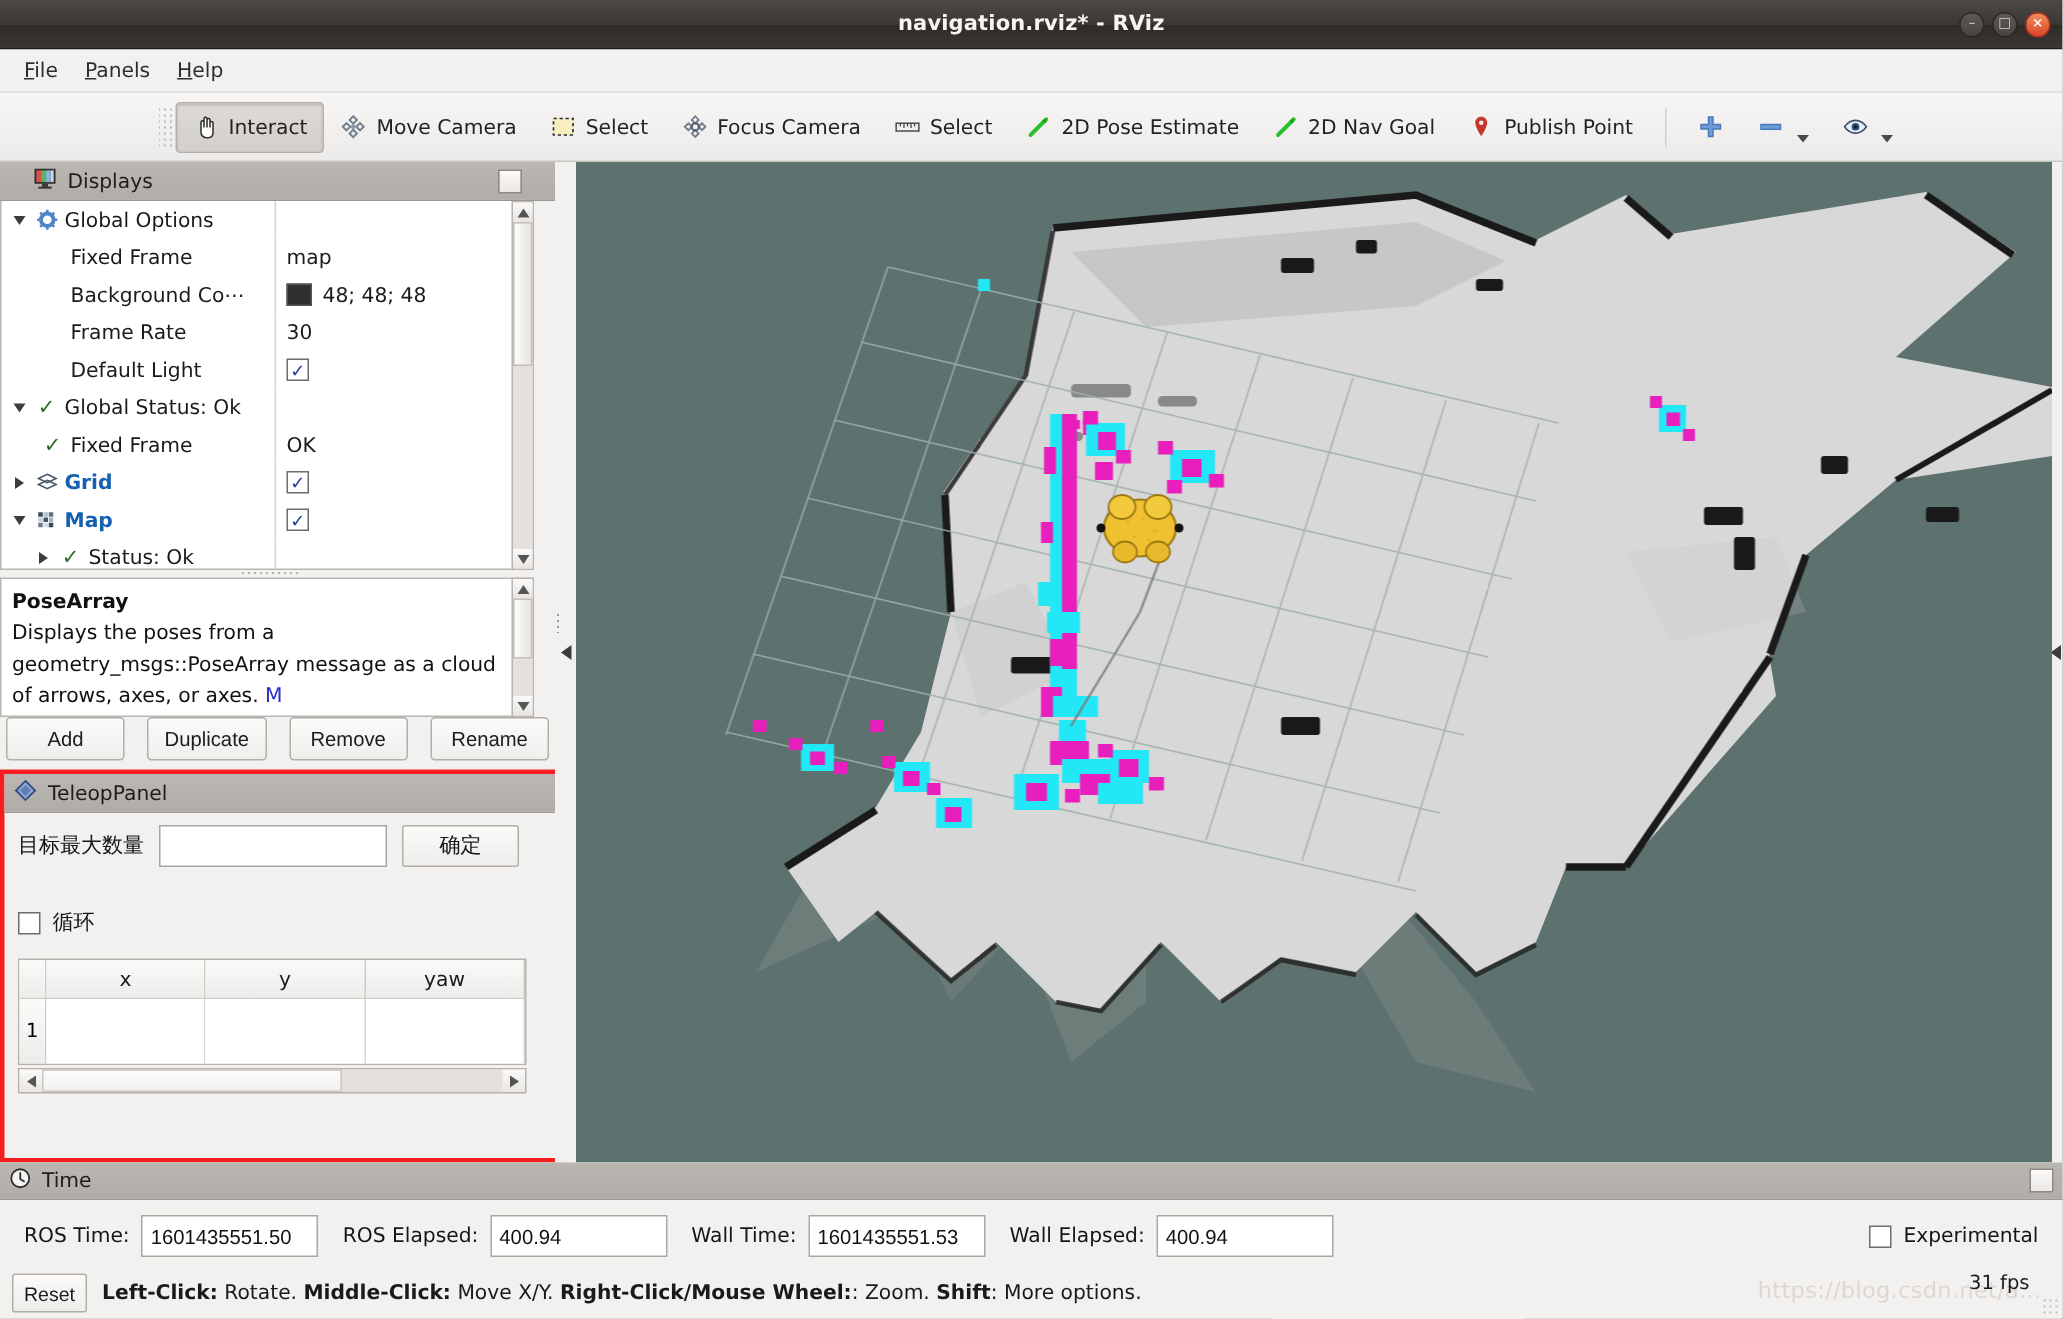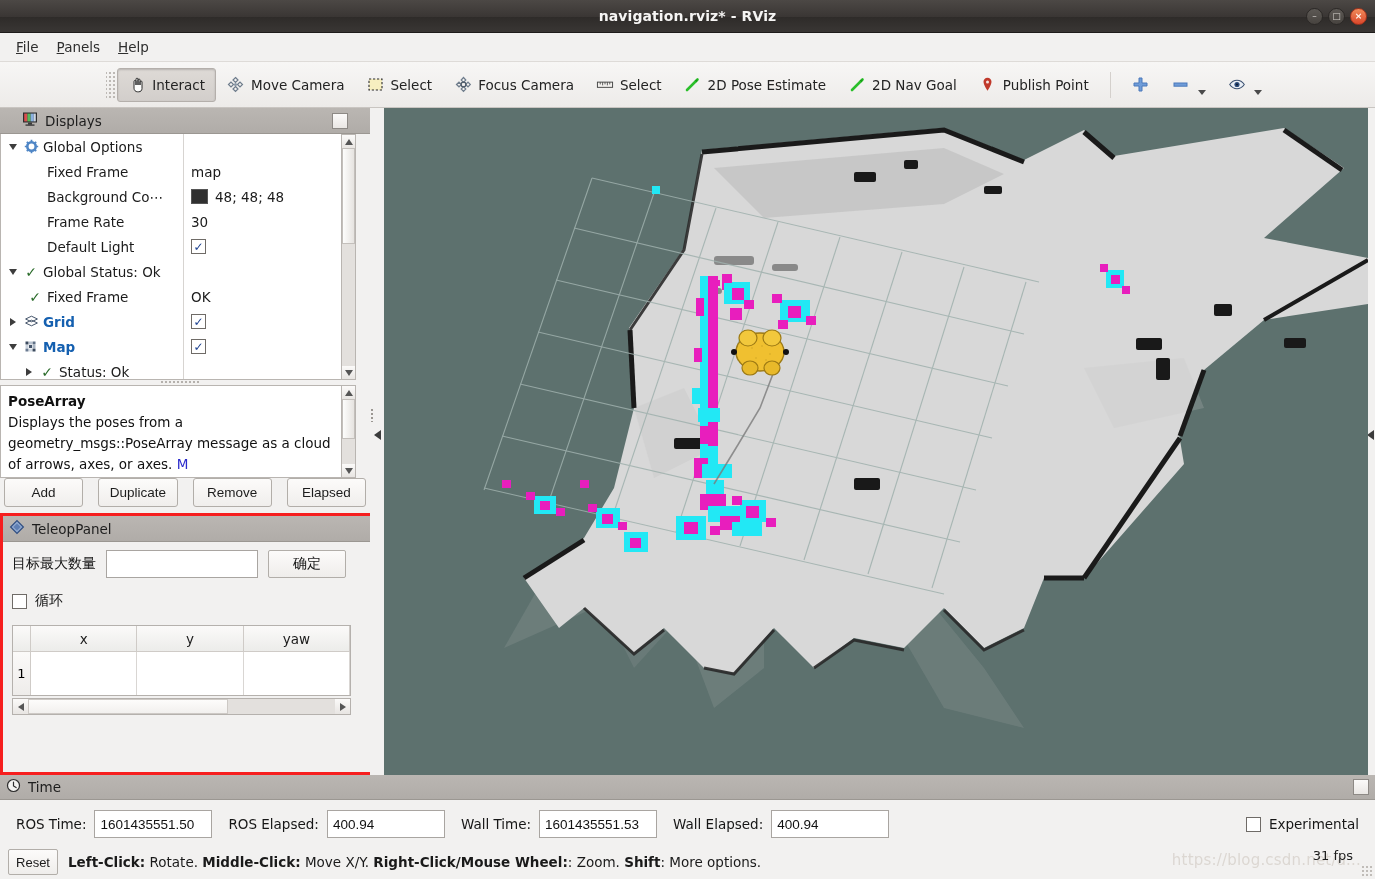--- a/index.html
+++ b/index.html
@@ -162,21 +162,21 @@
   .frow { display: flex; align-items: center; gap: 10px; }
   .flabel { font-size: 14px; color: #141414; white-space: nowrap; }
   .finput {
     width: 152px; height: 28px; background: #fff; border: 1px solid #a9a5a1;
     font-size: 13.5px; padding: 0 5px; color: #111;
   }
   .fbtn {
     width: 78px; height: 28px; font-size: 14px; color: #151515;
     background: linear-gradient(to bottom,#fcfbfa,#efedeb); border: 1px solid #b2aea9; border-radius: 2px;
   }
-  .cbrow { display: flex; align-items: center; gap: 8px; margin-top: 14px; }
+  .cbrow { display: flex; align-items: center; gap: 8px; margin-top: 28px; }
   .cbx { width: 15px; height: 15px; background: #fff; border: 1px solid #6f6b67; }
 
   .tbl { margin-top: 15px; width: 339px; border: 1px solid #b5b1ad; background: #fff; }
   .tbl-head { display: flex; height: 25px; background: linear-gradient(to bottom,#fbfaf9,#ececea); }
   .tbl-head .corner { width: 18px; border-right: 1px solid #cfcbc7; height: 25px; background: linear-gradient(to bottom,#fbfaf9,#ececea); }
   .th { flex: 1; display: flex; align-items: center; justify-content: center;
     font-size: 13.5px; color: #1b1b1b; border-right: 1px solid #cfcbc7; height: 25px;
     background: linear-gradient(to bottom,#fbfaf9,#ececea); }
   .tbl-body { display: flex; height: 44px; border-top: 1px solid #cfcbc7; }
   .rowhdr { width: 18px; display: flex; align-items: center; justify-content: center;
@@ -565,21 +565,21 @@
       </div>
       <div class="sb-arrow">
           <i class="sb-dn"></i>
         </div>
     </div>
 
     <div class="btnrow">
       <button class="qbtn">Add</button>
       <button class="qbtn">Duplicate</button>
       <button class="qbtn">Remove</button>
-      <button class="qbtn">Elapsed</button>
+      <button class="qbtn">Rename</button>
     </div>
   </div>
 
   <div class="teleop">
     <div class="teleop-hdr">
       <span>
         <svg width="16" height="16" viewBox="0 0 16 16">
           <path d="M8 1.6 14.4 8 8 14.4 1.6 8z" fill="#8fa8cf" stroke="#2f4d80" stroke-width="1.2"></path>
           <path d="M8 4.4 11.6 8 8 11.6 4.4 8z" fill="#5f7fb3"></path>
         </svg>

